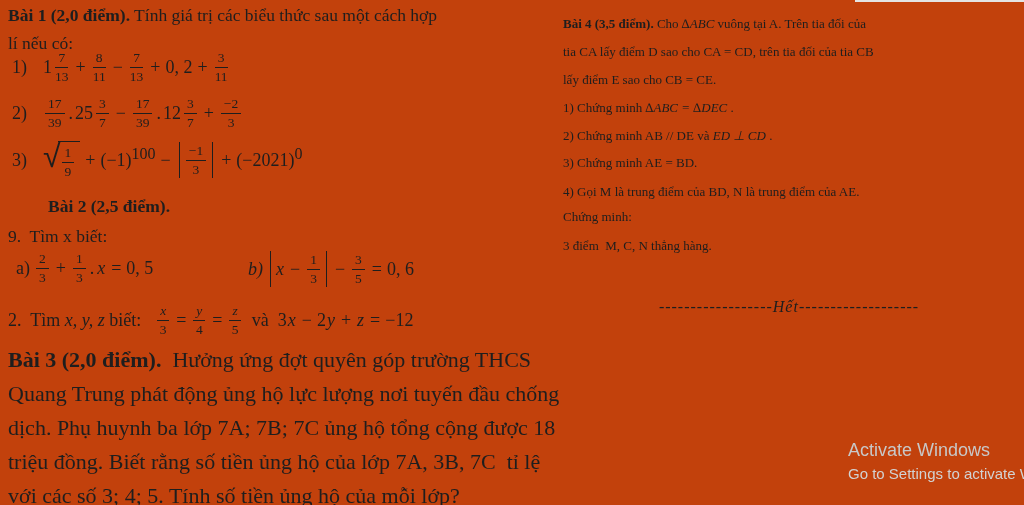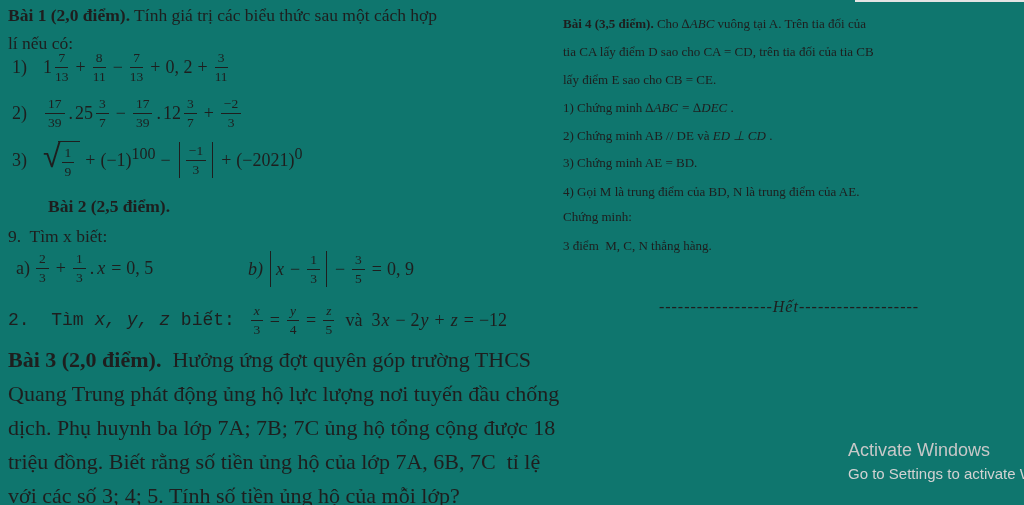--- a/index.html
+++ b/index.html
@@ -1,19 +1,19 @@
 <!DOCTYPE html>
 <html><head>
 <meta charset="utf-8">
 <style>
   html,body{margin:0;padding:0;background:#ffffff;}
   .page{
     position:relative;
     width:1024px;height:505px;
-    background:#0f766e;
+    background:#c2410c;
     overflow:hidden;
     font-family:"Liberation Serif", serif;
     color:#1e1e1e;
   }
   .line{position:absolute;white-space:pre;font-size:17.5px;line-height:1.25;}
   .r-line{font-size:13px;}
   .p3-line{font-size:22px;}
   .b{font-weight:700;}
   .i{font-style:italic;}
   .divider{position:absolute;width:452px;text-align:center;font-size:16px;letter-spacing:1px;}
@@ -70,32 +70,32 @@
 
   <div class="line" style="left:8px;top:196px;margin-left:40px;"><span class="b">Bài 2 (2,5 điểm).</span></div>
   <div class="line" style="left:8px;top:226px;"><span>9.  Tìm x biết:</span></div>
 
   <div class="math-line" style="left:16px;top:251px;">
     <span class="ilabel tight">a)</span>
     <span class="math"><span class="frac"><span class="num">2</span><span class="den">3</span></span><span class="mop">+</span><span class="frac"><span class="num">1</span><span class="den">3</span></span><span class="mop tight">.</span><span class="mvar">x</span><span class="mop">=</span><span class="mtxt">0, 5</span></span>
   </div>
   <div class="math-line" style="left:248px;top:251px;">
     <span class="ilabel tight i">b)</span>
-    <span class="math"><span class="abs"><span class="mvar">x</span><span class="mop">−</span><span class="frac"><span class="num">1</span><span class="den">3</span></span></span><span class="mop">−</span><span class="frac"><span class="num">3</span><span class="den">5</span></span><span class="mop">=</span><span class="mtxt">0, 9</span></span>
+    <span class="math"><span class="abs"><span class="mvar">x</span><span class="mop">−</span><span class="frac"><span class="num">1</span><span class="den">3</span></span></span><span class="mop">−</span><span class="frac"><span class="num">3</span><span class="den">5</span></span><span class="mop">=</span><span class="mtxt">0, 6</span></span>
   </div>
 
   <div class="math-line" style="left:8px;top:303px;">
-    <span style="white-space:pre;font-family:Liberation Mono, monospace;"><span>2.  Tìm </span><span class="i">x, y, z</span><span> biết:</span></span>
+    <span style="white-space:pre;"><span>2.  Tìm </span><span class="i">x, y, z</span><span> biết:</span></span>
     <span class="math" style="margin-left:14px;"><span class="frac"><span class="num i">x</span><span class="den">3</span></span><span class="mop">=</span><span class="frac"><span class="num i">y</span><span class="den">4</span></span><span class="mop">=</span><span class="frac"><span class="num i">z</span><span class="den">5</span></span><span class="mtxt">  và  </span><span class="mtxt">3</span><span class="mvar">x</span><span class="mop">−</span><span class="mtxt">2</span><span class="mvar">y</span><span class="mop">+</span><span class="mvar">z</span><span class="mop">=</span><span class="mtxt">−12</span></span>
   </div>
 
   <div class="line p3-line" style="left:8px;top:346px;"><span class="b">Bài 3 (2,0 điểm).</span><span>  Hưởng ứng đợt quyên góp trường THCS</span></div>
   <div class="line p3-line" style="left:8px;top:380px;"><span>Quang Trung phát động ủng hộ lực lượng nơi tuyến đầu chống</span></div>
   <div class="line p3-line" style="left:8px;top:414px;"><span>dịch. Phụ huynh ba lớp 7A; 7B; 7C ủng hộ tổng cộng được 18</span></div>
-  <div class="line p3-line" style="left:8px;top:448px;"><span>triệu đồng. Biết rằng số tiền ủng hộ của lớp 7A, 6B, 7C  tỉ lệ</span></div>
+  <div class="line p3-line" style="left:8px;top:448px;"><span>triệu đồng. Biết rằng số tiền ủng hộ của lớp 7A, 3B, 7C  tỉ lệ</span></div>
   <div class="line p3-line" style="left:8px;top:482px;"><span>với các số 3; 4; 5. Tính số tiền ủng hộ của mỗi lớp?</span></div>
 
   <div class="line r-line" style="left:563px;top:16px;"><span class="b">Bài 4 (3,5 điểm).</span><span> Cho </span><span class="i">∆ABC</span><span> vuông tại A. Trên tia đối của</span></div>
   <div class="line r-line" style="left:563px;top:44px;"><span>tia CA lấy điểm D sao cho CA = CD, trên tia đối của tia CB</span></div>
   <div class="line r-line" style="left:563px;top:72px;"><span>lấy điểm E sao cho CB = CE.</span></div>
   <div class="line r-line" style="left:563px;top:100px;"><span>1) Chứng minh </span><span class="i">∆ABC = ∆DEC</span><span> .</span></div>
   <div class="line r-line" style="left:563px;top:128px;"><span>2) Chứng minh AB // DE và </span><span class="i">ED ⊥ CD</span><span> .</span></div>
   <div class="line r-line" style="left:563px;top:155px;"><span>3) Chứng minh AE = BD.</span></div>
   <div class="line r-line" style="left:563px;top:184px;"><span>4) Gọi M là trung điểm của BD, N là trung điểm của AE.</span></div>
   <div class="line r-line" style="left:563px;top:209px;"><span>Chứng minh:</span></div>

